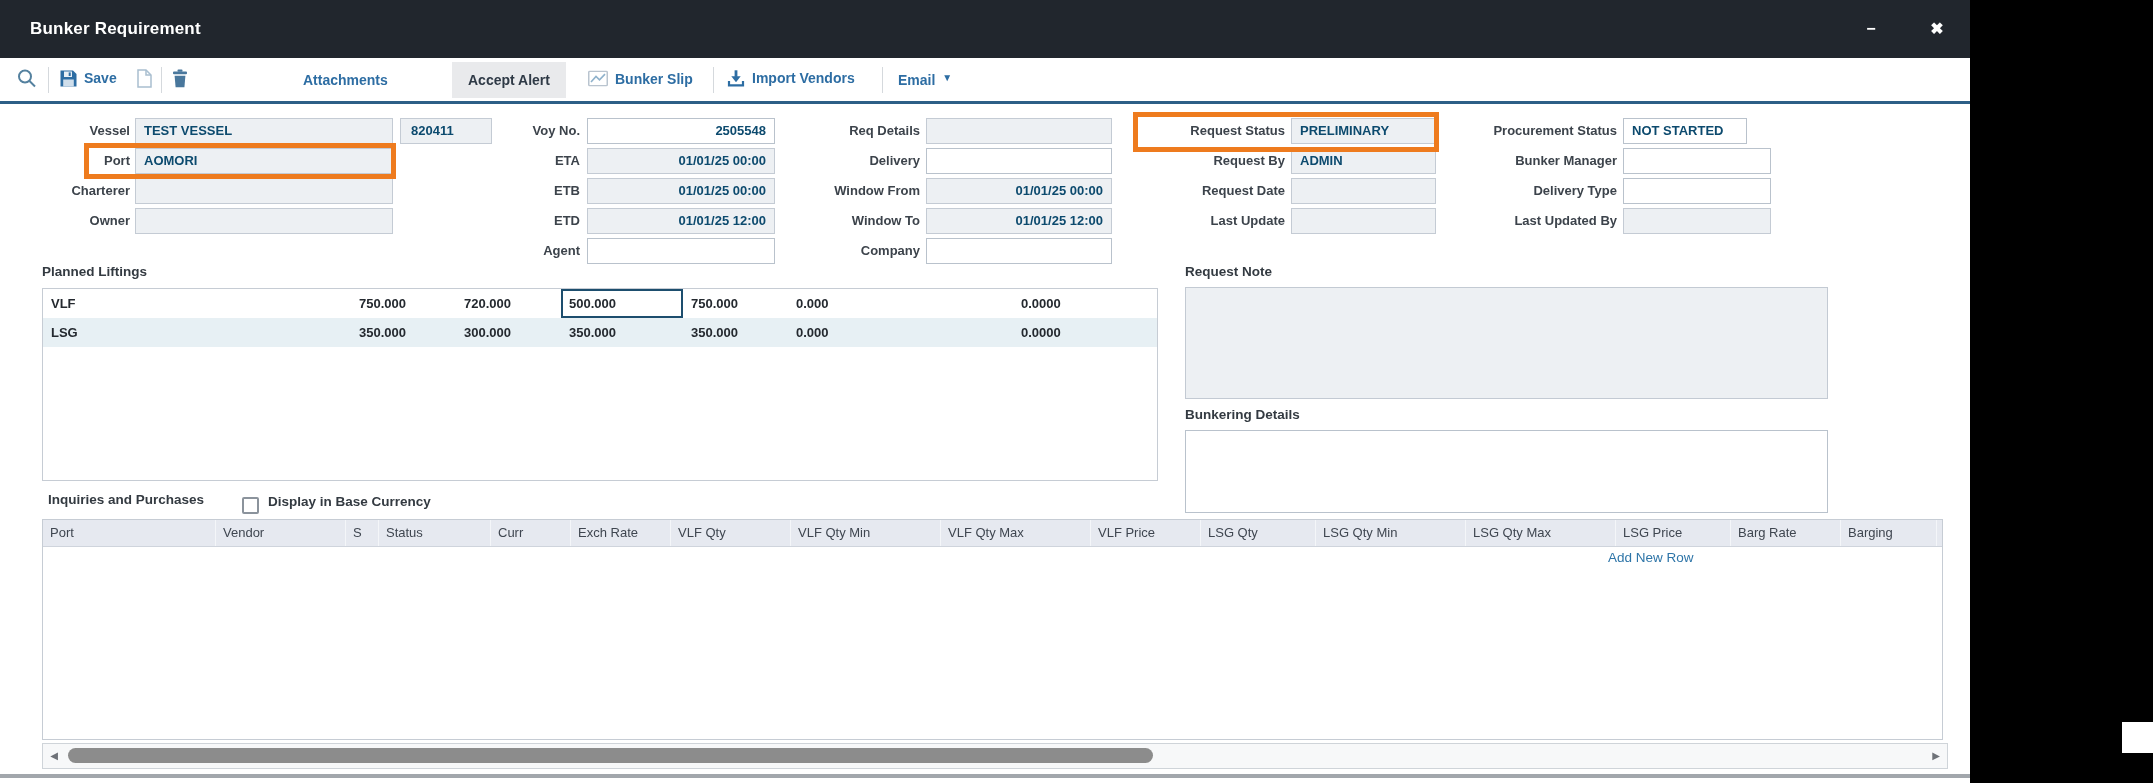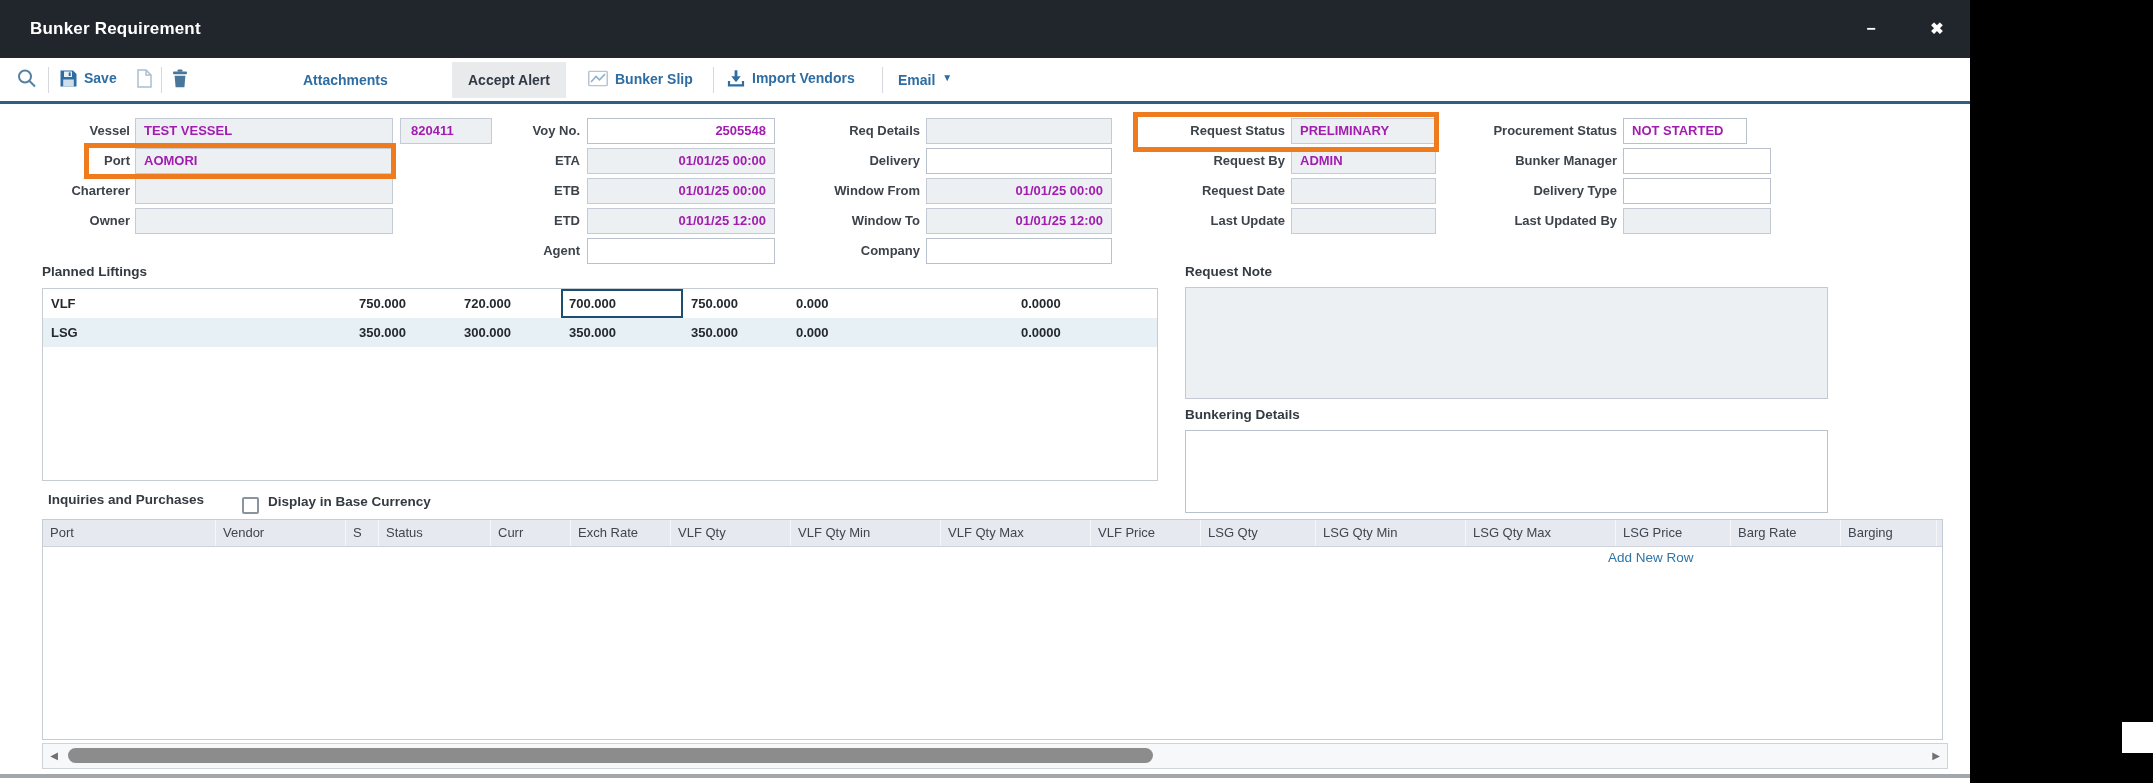--- a/index.html
+++ b/index.html
@@ -23,21 +23,21 @@
            gap:7px; color:#2d6da3; font-size:14px; font-weight:700; white-space:nowrap; cursor:pointer; }
   .tsep { position:absolute; top:50%; transform:translateY(-50%); width:1px; height:26px; background:#d5d9dd; }
   .accept-alert { position:absolute; left:452px; top:4px; height:36px; line-height:36px; padding:0 16px;
                   background:#e9eaec; color:#2f3a46; font-size:14px; font-weight:700; cursor:pointer; }
   .caret { font-size:10px; color:#2d6da3; }
 
   
   .lbl { position:absolute; height:26px; line-height:26px; text-align:right;
          font-size:13px; font-weight:700; color:#3c434b; white-space:nowrap; }
   .fld { position:absolute; height:26px; line-height:24px; background:#fff; border:1px solid #b9c2cc;
-         font-size:13px; font-weight:700; color:#a21caf; padding:0 8px; white-space:nowrap;
+         font-size:13px; font-weight:700; color:#0c4a6e; padding:0 8px; white-space:nowrap;
          overflow:hidden; cursor:text; }
   .fld.ro { background:#edf0f3; border-color:#c4cbd4; }
   .fld.right { text-align:right; }
 
   
   .hl { position:absolute; border:5px solid #EE7B1E; pointer-events:none; z-index:6; }
 
   .sect-title { position:absolute; font-size:13.5px; font-weight:700; color:#333a41; white-space:nowrap; }
 
   
@@ -236,21 +236,21 @@
     <div class="lbl" style="left:1452px; top:208px; width:165px;">Last Updated By</div>
     <div class="fld ro" style="left:1623px; top:208px; width:148px;"></div>
 
     <div class="sect-title" style="left:42px; top:264px;">Planned Liftings</div>
     <div class="pl-table">
       <div class="pl-grid pl-row">
         <div class="pl-cell">VLF</div>
         <div class="pl-cell"></div>
         <div class="pl-cell num">750.000</div>
         <div class="pl-cell num">720.000</div>
-        <div class="pl-cell num selcell">700.000</div>
+        <div class="pl-cell num selcell">500.000</div>
         <div class="pl-cell num">750.000</div>
         <div class="pl-cell num">0.000</div>
         <div class="pl-cell"></div>
         <div class="pl-cell num sul">0.0000</div>
       </div>
       <div class="pl-grid pl-row alt">
         <div class="pl-cell">LSG</div>
         <div class="pl-cell"></div>
         <div class="pl-cell num">350.000</div>
         <div class="pl-cell num">300.000</div>

